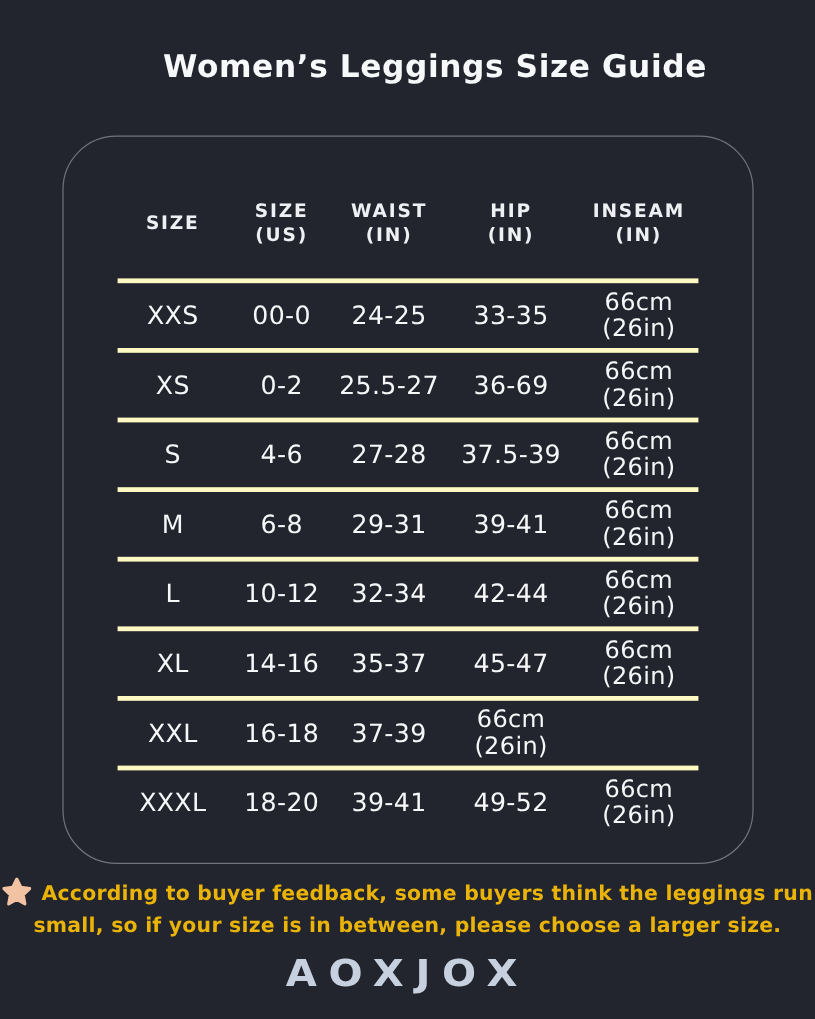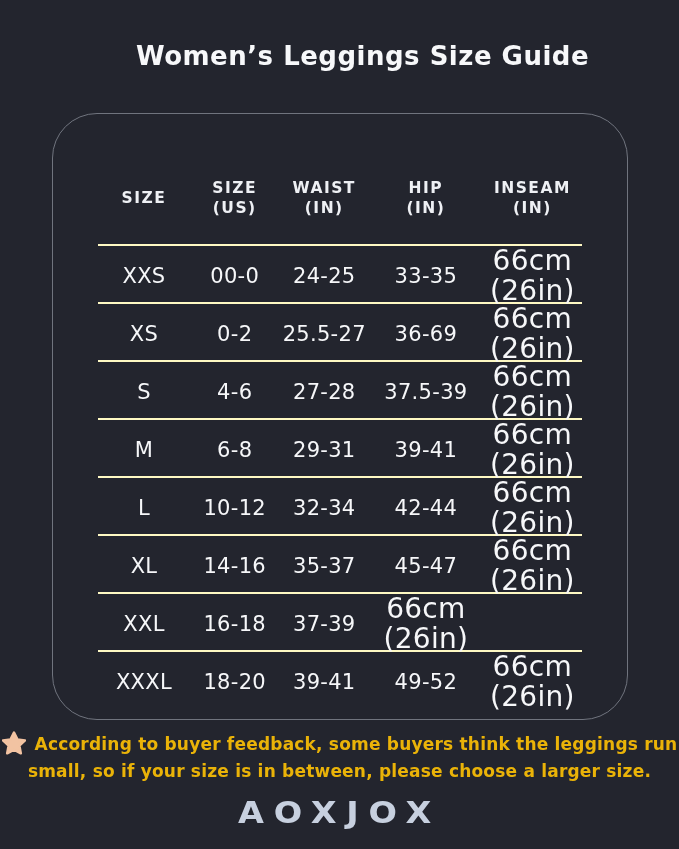--- a/index.html
+++ b/index.html
@@ -20,51 +20,51 @@
     color:#f7f8fa;
     padding-left:23px;
   }
 
   .table-card{
     position:absolute;left:52px;top:113px;
     width:576px;height:607px;
     box-sizing:border-box;
     border:1.5px solid #70747e;
     border-radius:45px;
-    padding:16px 45px;
+    padding:4px 45px;
   }
   .thead{
     height:114px;box-sizing:border-box;
     padding-top:22px;
     display:grid;
     grid-template-columns:19% 18.5% 18.5% 23.5% 20.5%;
     align-items:center;
   }
   .th{
     text-align:center;
     color:#eef0f4;
     font-size:15.5px;font-weight:bold;letter-spacing:1.5px;
     line-height:1.3;
   }
   .th .h2:empty{display:none;}
   .trow{
     height:58px;box-sizing:border-box;
-    border-top:2px solid #fef9c3;
+    border-top:4px solid #fef9c3;
     display:grid;
     grid-template-columns:19% 18.5% 18.5% 23.5% 20.5%;
     align-items:center;
   }
   .td{
     text-align:center;
     color:#f6f7f9;
     font-size:21px;
     letter-spacing:0.3px;
   }
   .td.inseam{
-    font-size:28px;line-height:1.08;
+    font-size:20px;line-height:1.08;
   }
 
   .note{
     position:absolute;top:731px;left:0;width:100%;
     text-align:center;
     color:#eab308;
     font-size:17px;font-weight:bold;
     line-height:27px;
     letter-spacing:0.2px;
   }

